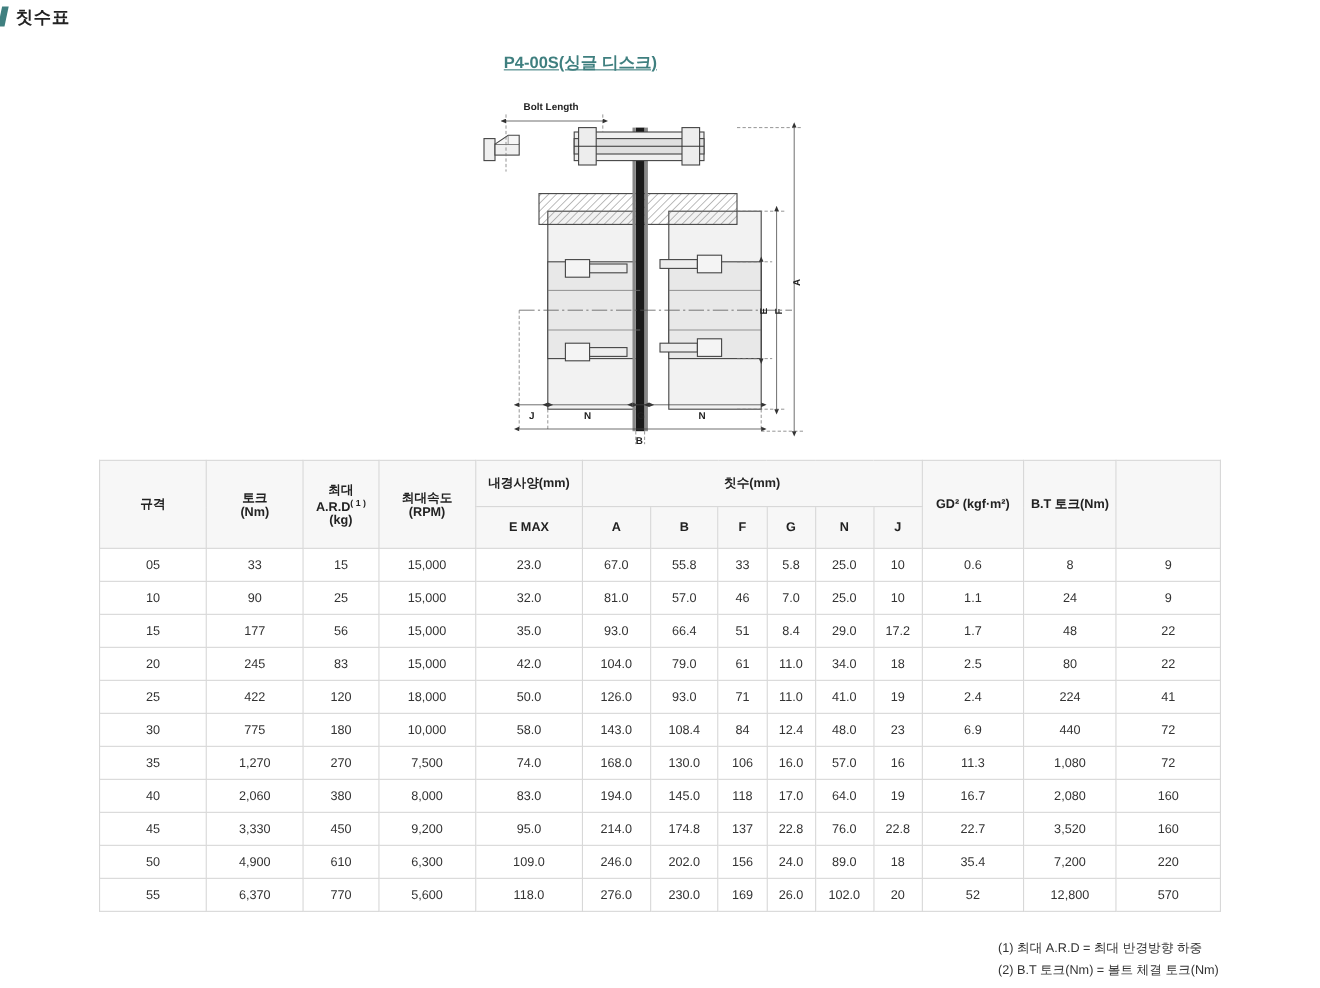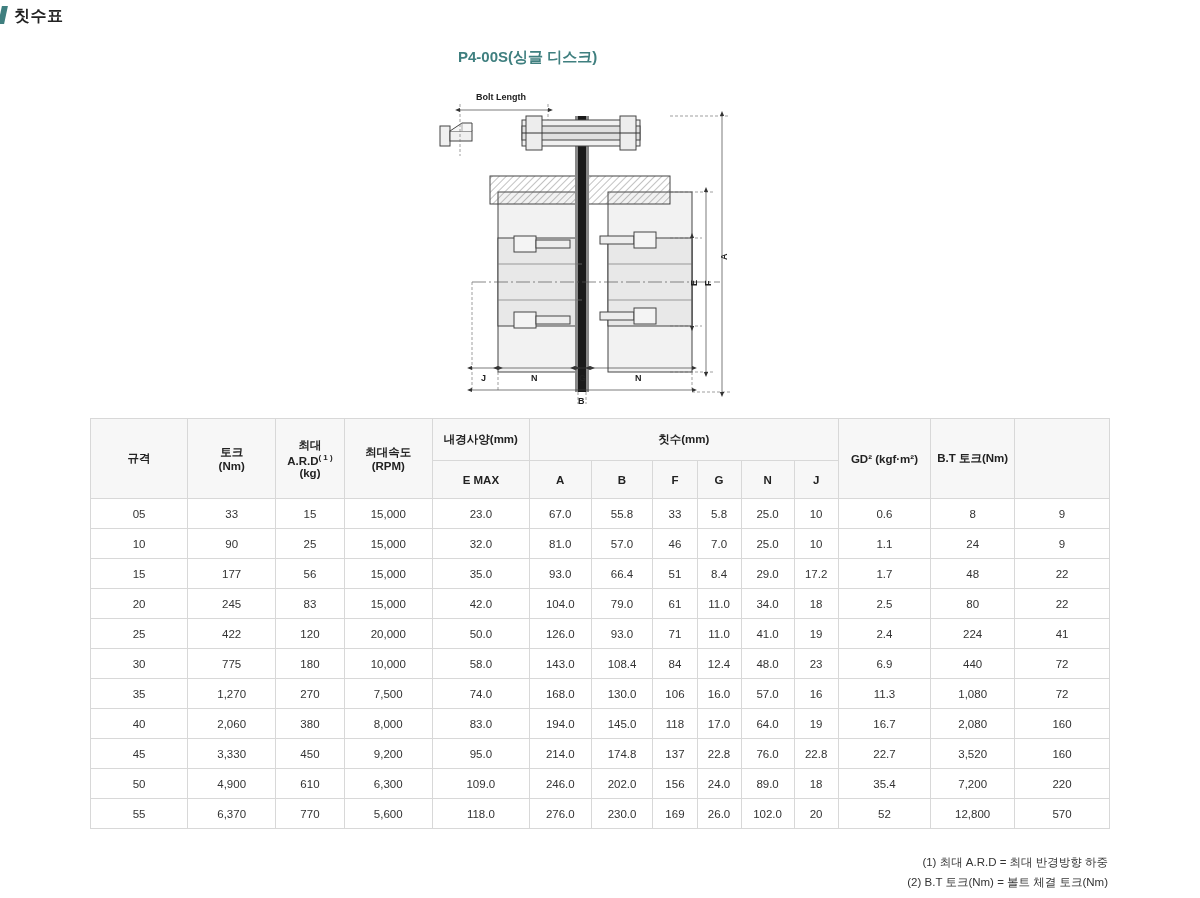--- a/index.html
+++ b/index.html
@@ -49,20 +49,21 @@
     width: 360px;
     height: 360px;
   }
   .figure-title {
     position: absolute;
     left: 28px;
     top: 4px;
     font-size: 15px;
     font-weight: bold;
     color: #3f7f7f;
+    text-decoration: underline;
   }
   .figure-svg {
     position: absolute;
     left: 0;
     top: 24px;
   }
 
   
   .spec-table {
     position: absolute;
@@ -99,21 +100,20 @@
   .sup { font-size: 8px; vertical-align: super; }
 
   
   .spec-table { border: 1px solid #cccccc; }
 
   
   .footnotes {
     position: absolute;
     right: 92px;
     top: 852px;
-    text-align: right;
     font-size: 11.5px;
     color: #333;
     line-height: 20px;
   }
 
   
   .lbl {
     font-family: "Liberation Sans", sans-serif;
     font-size: 9px;
     fill: #222;
@@ -351,21 +351,21 @@
           <td>34.0</td>
           <td>18</td>
           <td>2.5</td>
           <td>80</td>
           <td>22</td>
         </tr>
         <tr>
           <td>25</td>
           <td>422</td>
           <td>120</td>
-          <td>20,000</td>
+          <td>18,000</td>
           <td>50.0</td>
           <td>126.0</td>
           <td>93.0</td>
           <td>71</td>
           <td>11.0</td>
           <td>41.0</td>
           <td>19</td>
           <td>2.4</td>
           <td>224</td>
           <td>41</td>

